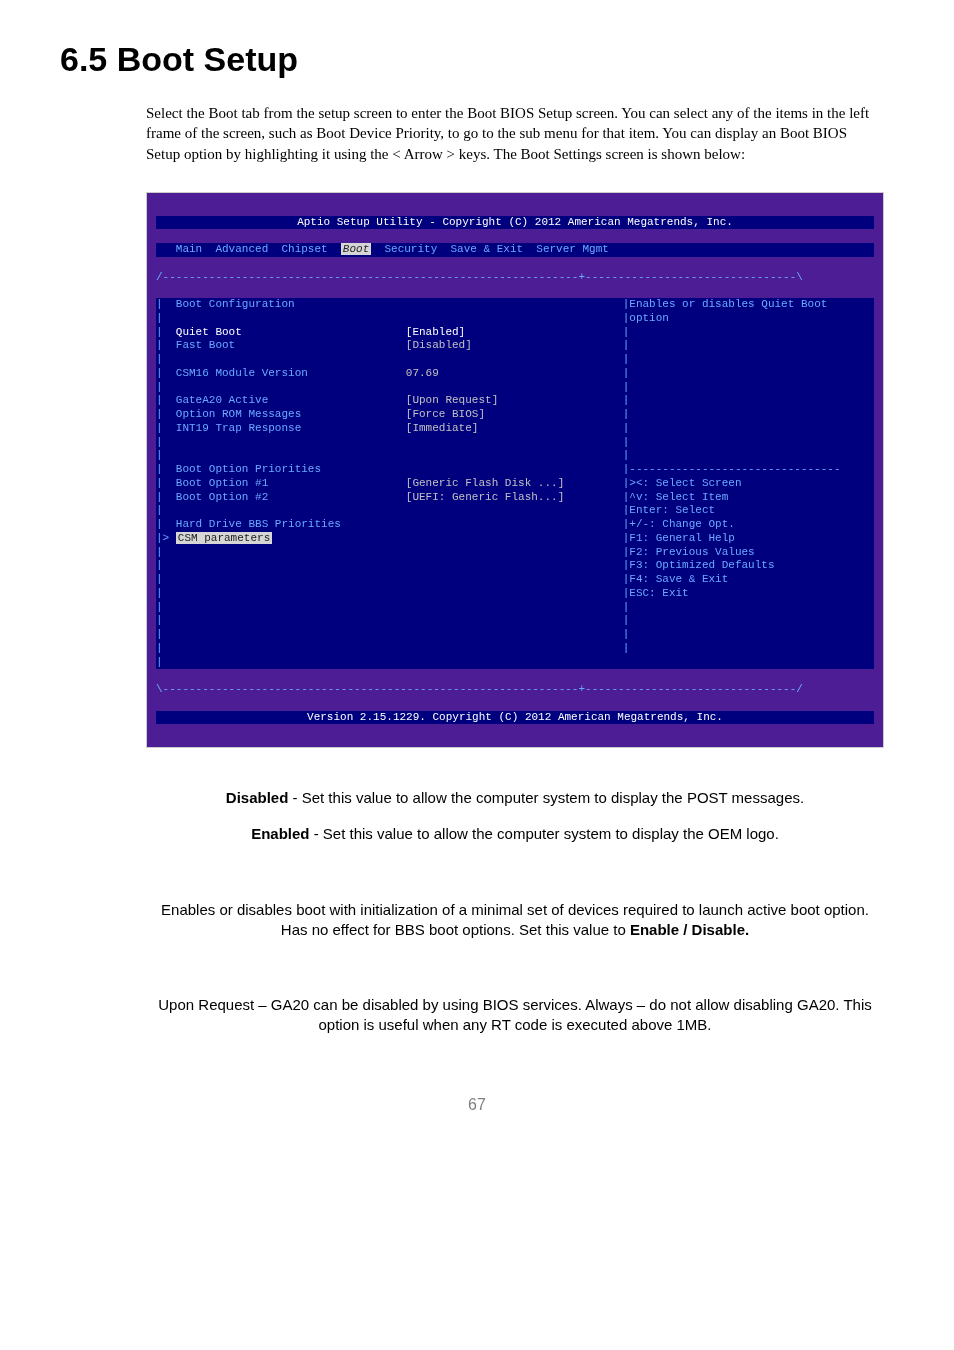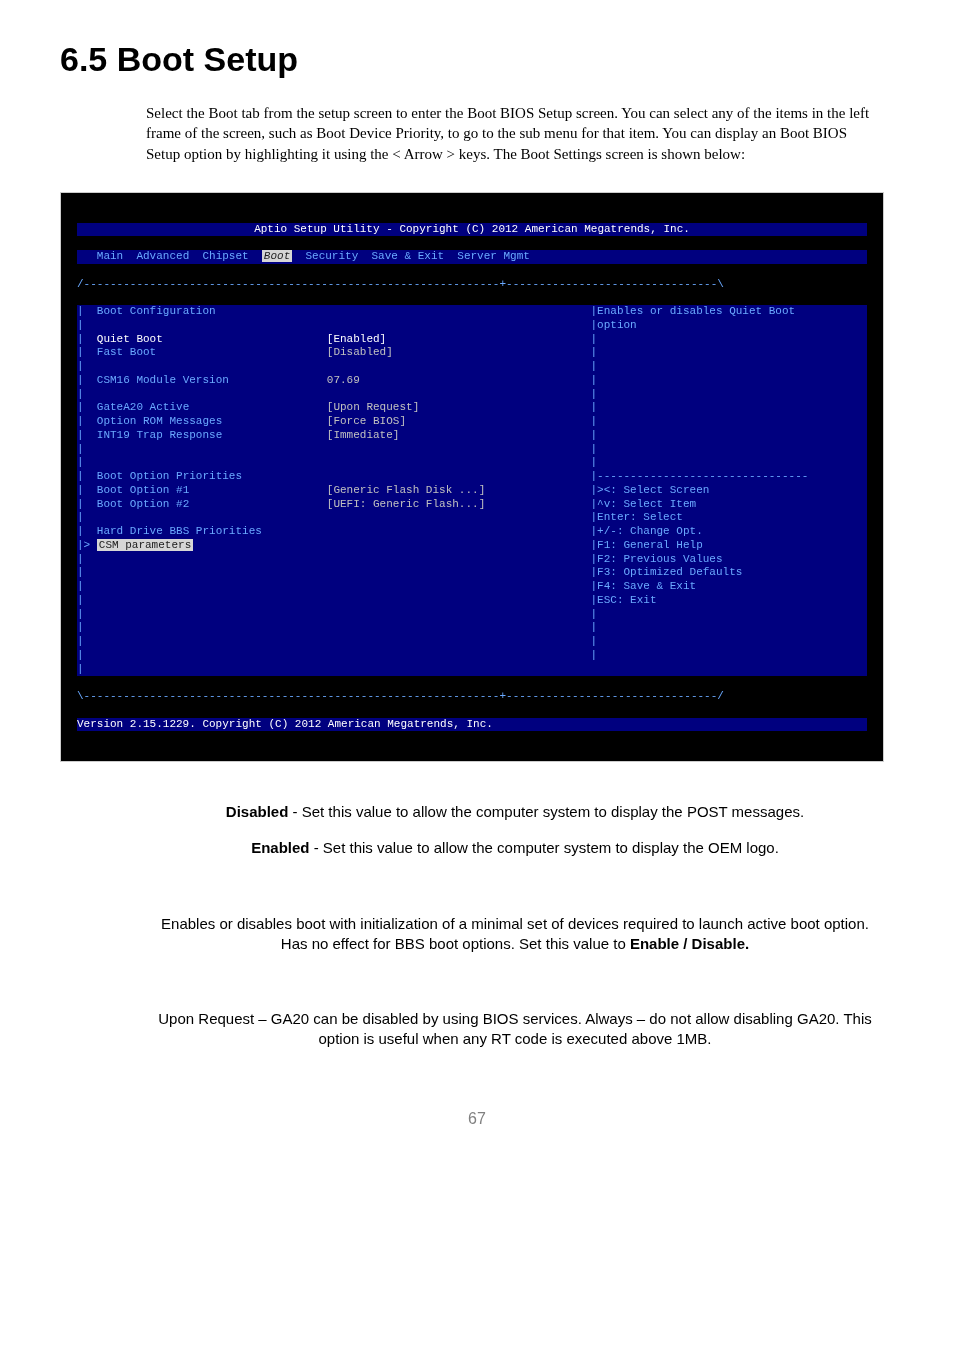--- a/index.html
+++ b/index.html
@@ -17,26 +17,27 @@
   }
   .intro {
     margin-left: 86px;
     margin-right: 10px;
     font-size: 15px;
     line-height: 1.35;
     margin-bottom: 28px;
     font-family: Liberation Serif, serif;
   }
   .bios-screen {
+    margin-left: 86px;
     margin-right: 10px;
     font-family: "Courier New", monospace;
     font-size: 11px;
-    background: #000000;
+    background: #4c1d95;
     color: #6aa9ff;
-    padding: 16px;
+    padding: 9px;
     line-height: 1.25;
     white-space: pre;
     border: 1px solid #ccc;
     margin-bottom: 40px;
   }
   .bios-titlebar {
     background: #00007f;
     text-align: center;
   }
   .bios-title-text {
@@ -76,21 +77,21 @@
     color: #ffffff;
   }
   .sel-hilite {
     background: #d6d6d6;
     color: #1b1b1b;
     padding: 0 2px;
   }
   .border-line { color: #6aa9ff; }
   .bios-footer {
     background: #00007f;
-    text-align: left;
+    text-align: center;
   }
   .footer-text { background: #00007f; color: #ffffff; }
   .para {
     margin-left: 86px;
     margin-right: 10px;
     font-size: 15px;
     line-height: 1.35;
     margin-bottom: 16px;
     text-align: center;
   }

